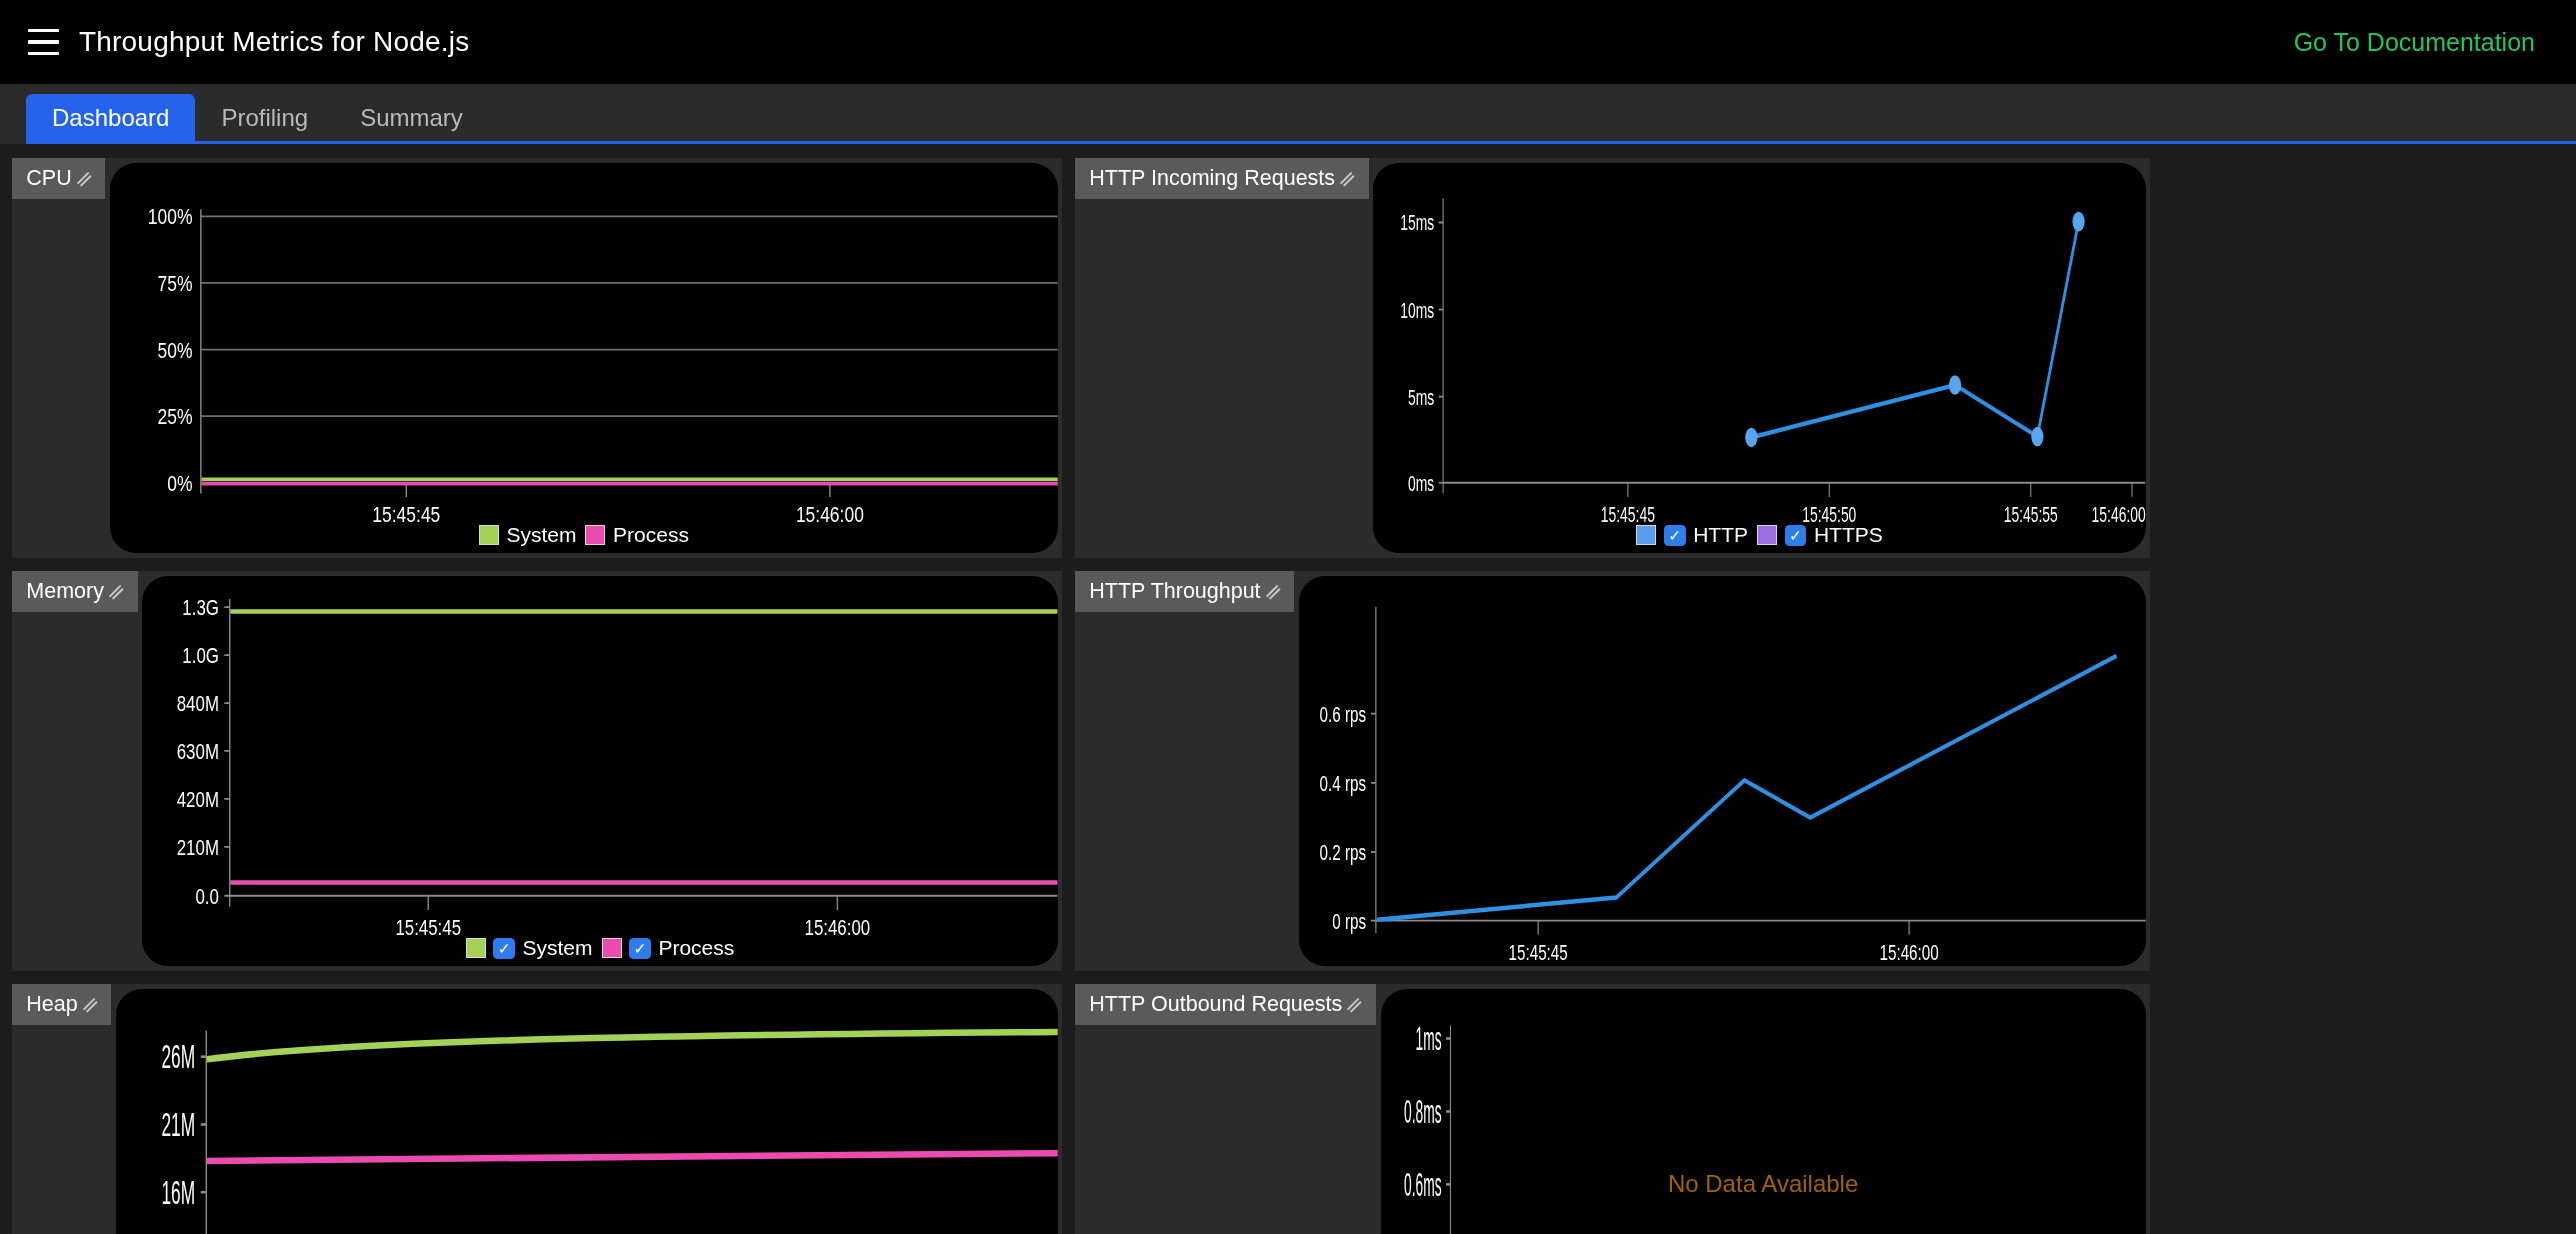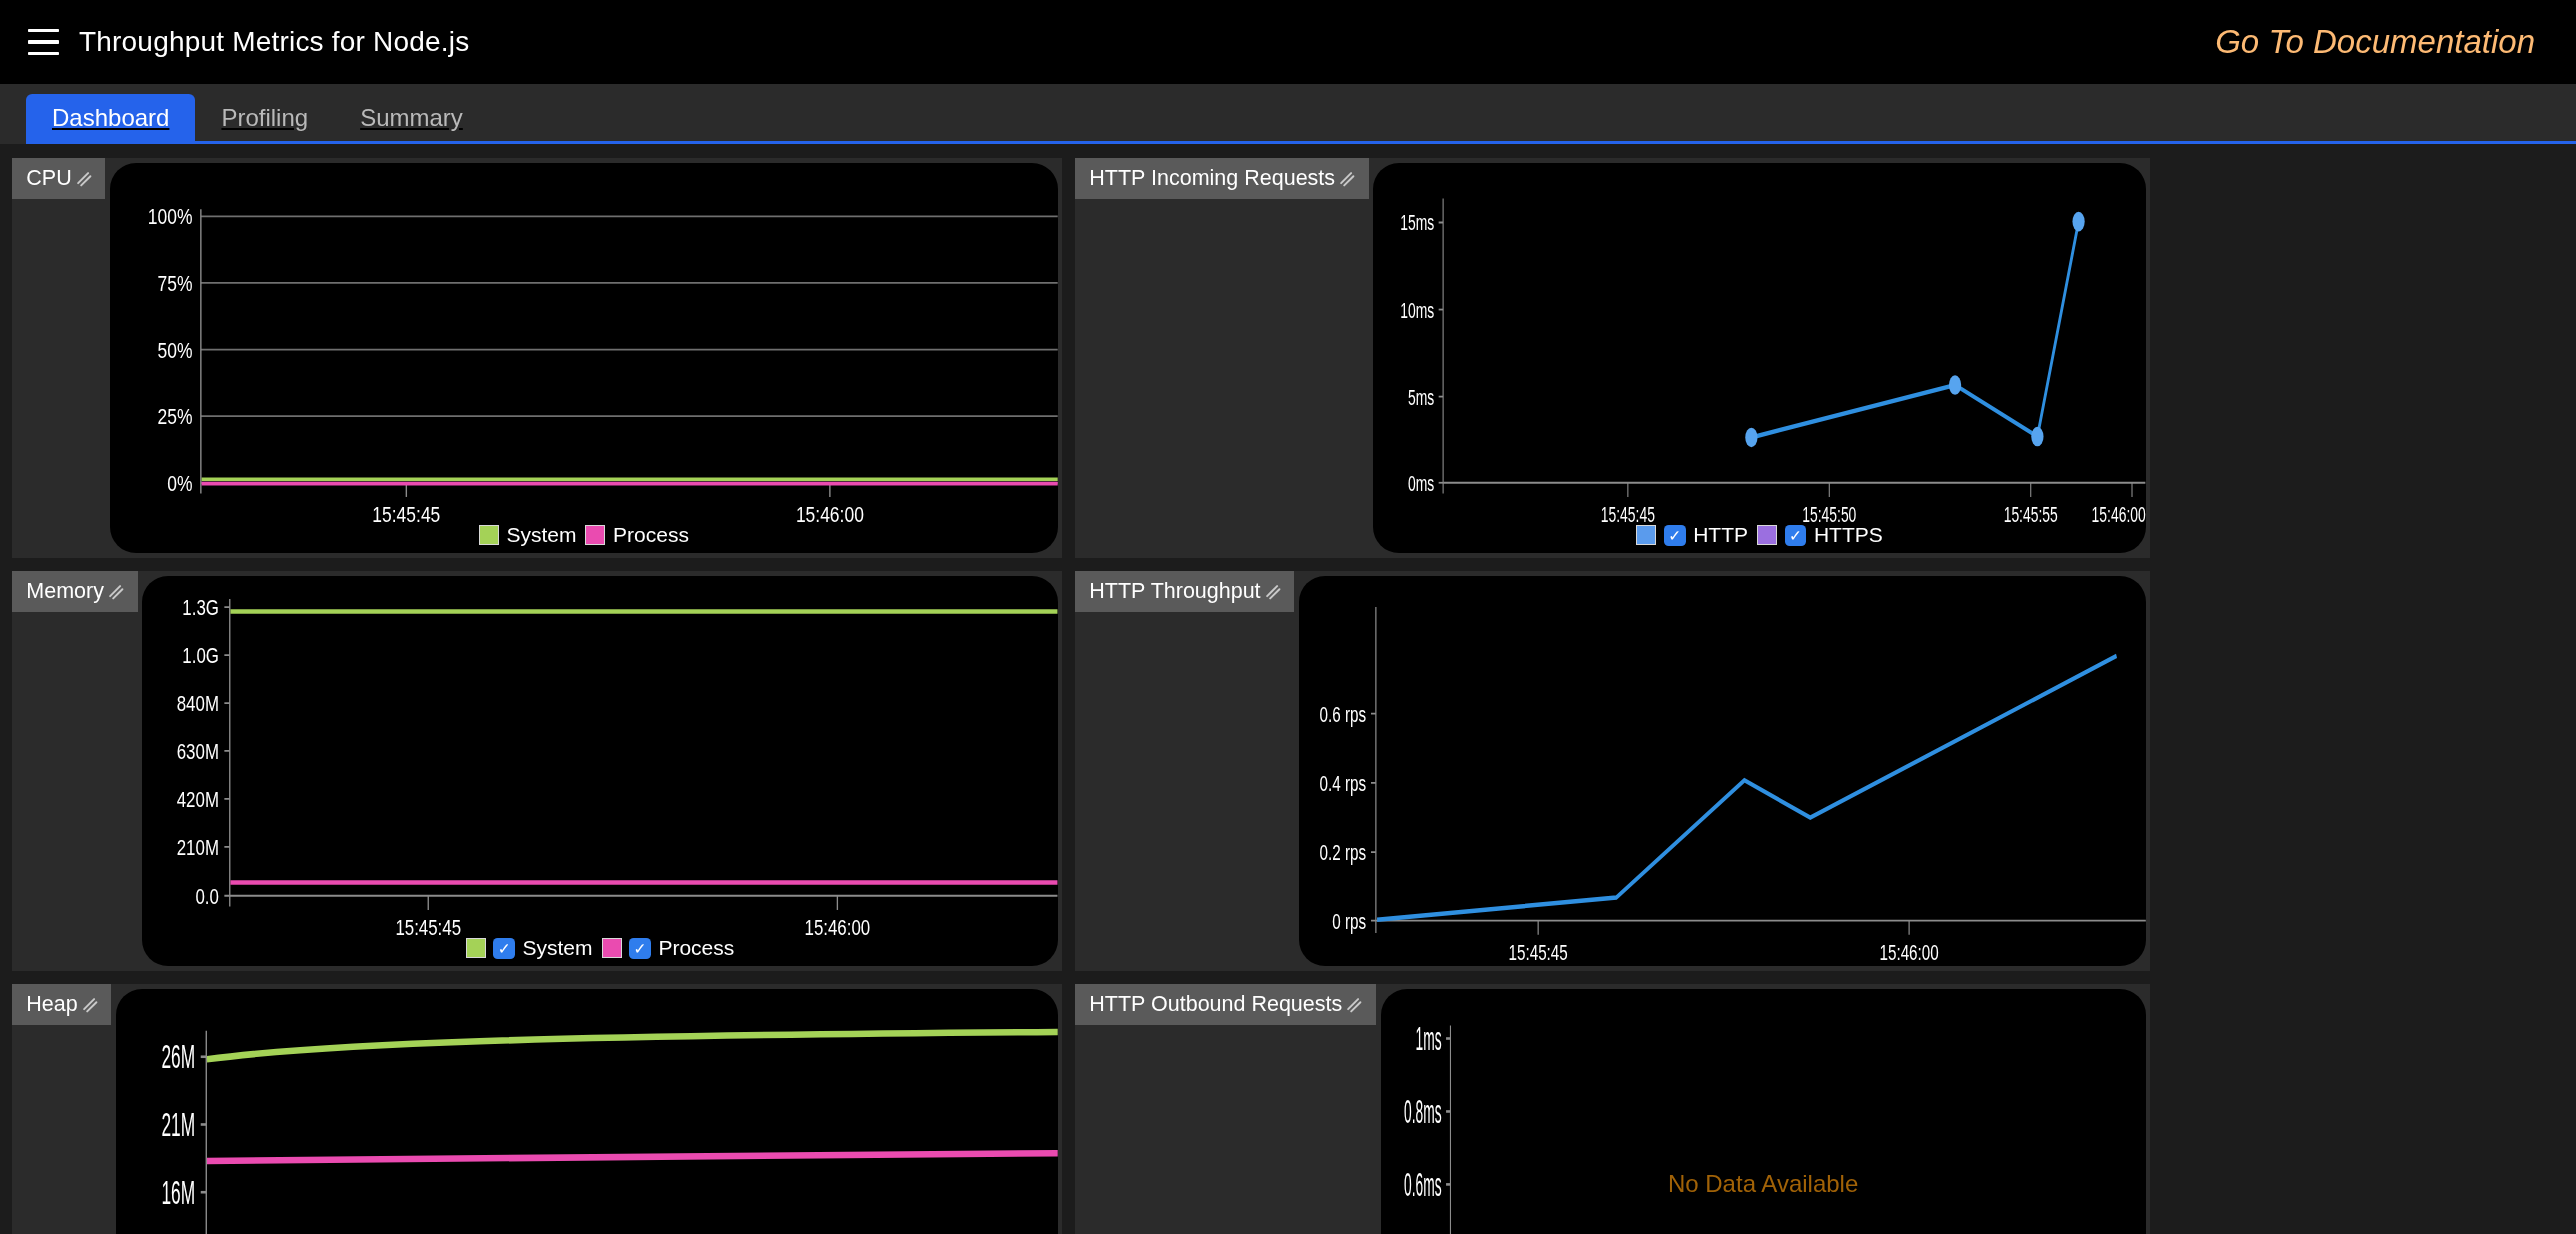--- a/index.html
+++ b/index.html
@@ -30,37 +30,35 @@
     background: #ffffff; border-radius: 0.8px;
   }
   .app-title {
     color: #ffffff;
     font-size: 28px;
     letter-spacing: 0.2px;
     white-space: nowrap;
   }
   .topbar-right { margin-left: auto; }
   .doc-link {
-    color: #fdba74;
-    font-size: 33px;
+    color: #22c55e;
+    font-size: 25px;
     text-decoration: none;
     cursor: pointer;
     white-space: nowrap;
-    font-style: italic;
   }
 
   
   .tabbar {
     height: 60px;
     background: #2b2b2b;
     display: flex;
     align-items: flex-end;
     padding-left: 26px;
     position: relative;
-    text-decoration: underline;
   }
   .tabbar::after {
     content: "";
     position: absolute;
     left: 26px; right: 0; bottom: 0;
     height: 3.1px;
     background: #2563eb;
   }
   .tab {
     font-size: 24px;

